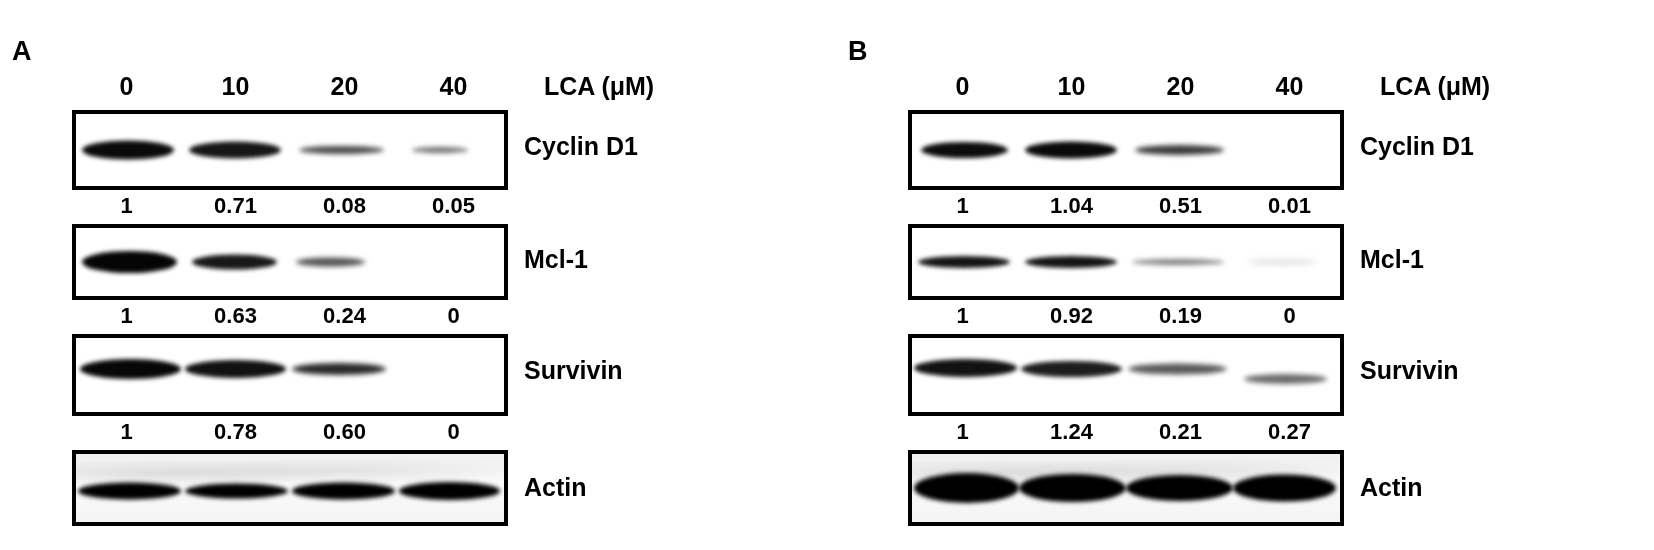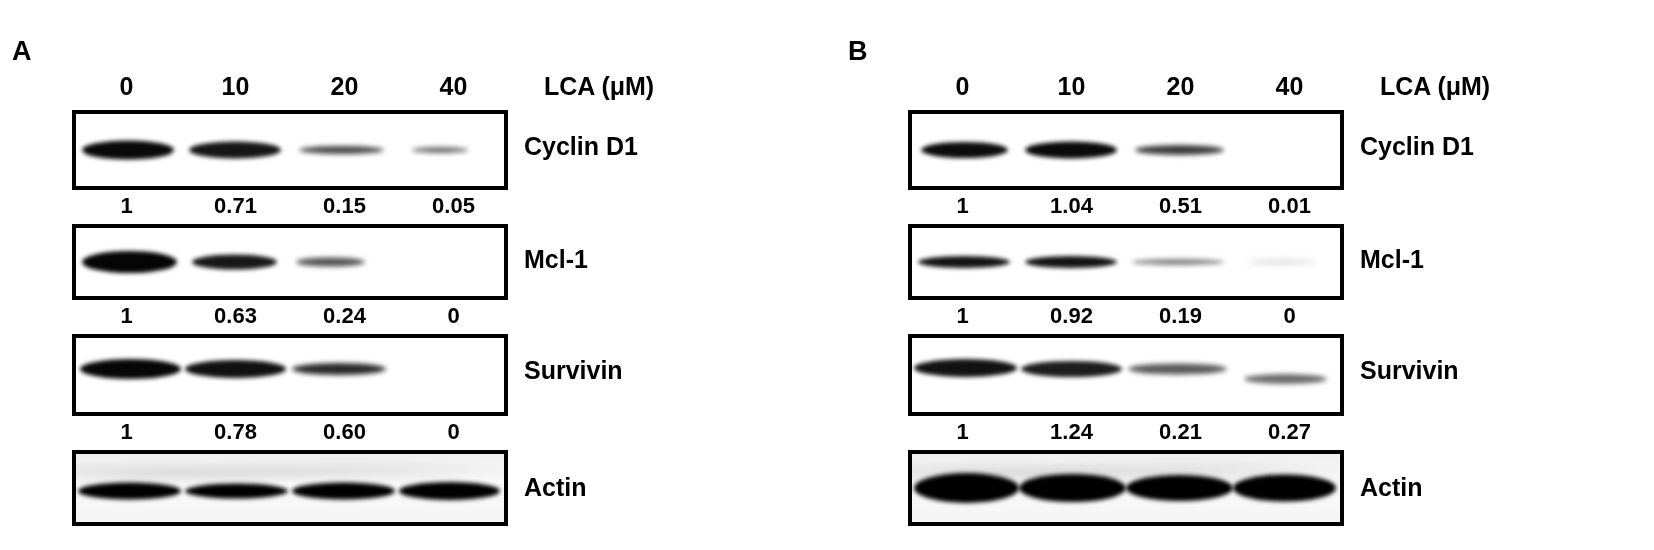--- a/index.html
+++ b/index.html
@@ -167,21 +167,21 @@
         </div>
         <div class="lane">
           <div class="band blur-md" style="height:6px;background:#6f6f6f;left:14%;width:52%;"></div>
         </div>
       </div>
     </div>
     <div class="protein-label" style="top:132px;">Cyclin D1</div>
     <div class="quant-row" style="top:193px;">
       <div class="quant-cell">1</div>
       <div class="quant-cell">0.71</div>
-      <div class="quant-cell">0.15</div>
+      <div class="quant-cell">0.08</div>
       <div class="quant-cell">0.05</div>
     </div>
 
     <div class="blot-box" style="top:224px;height:76px;">
       <div class="lane-strip">
         <div class="lane">
           <div class="band blur-hi" style="height:22px;background:#050505;left:6%;width:88%;"></div>
         </div>
         <div class="lane">
           <div class="band blur-hi" style="height:15px;background:#181818;left:8%;width:80%;"></div>

